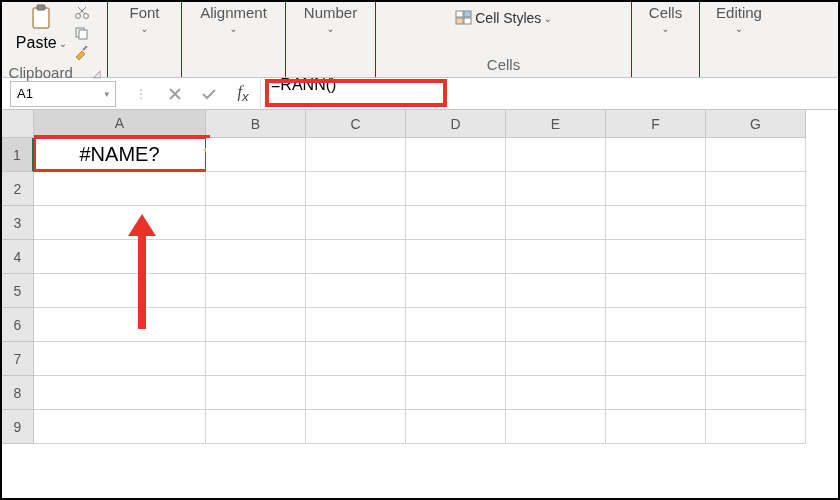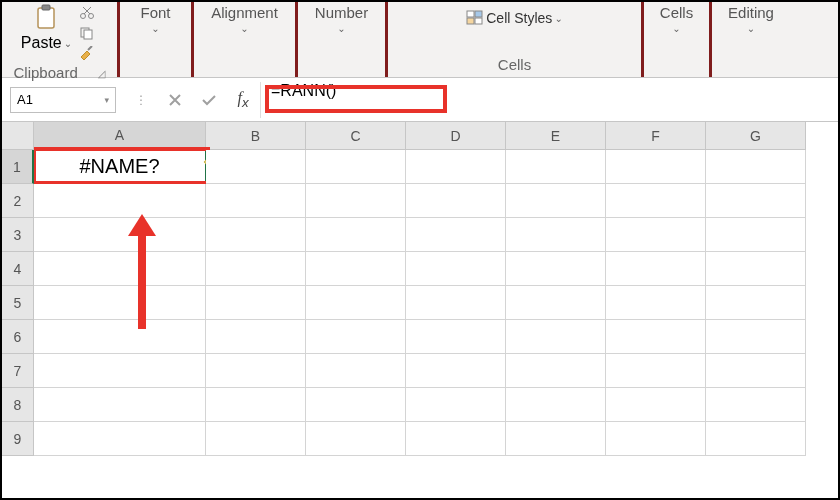--- a/index.html
+++ b/index.html
@@ -1,31 +1,31 @@
 <!DOCTYPE html>
 <html><head>
 <meta charset="utf-8">
 <style>
 *{margin:0;padding:0;box-sizing:border-box;font-family:"Segoe UI",Arial,sans-serif;}
 body{background:#fff;width:840px;height:500px;overflow:hidden;border:2px solid #000;}
 .ribbon{height:76px;background:#f3f2f1;display:flex;border-bottom:1px solid #c6c6c6;}
-.group{display:flex;flex-direction:column;align-items:center;border-right:3px solid #7f1d1d;padding:0 8px;height:100%;}
+.group{display:flex;flex-direction:column;align-items:center;border-right:1px solid #7f1d1d;padding:0 8px;height:100%;}
 .group-body{flex:1;display:flex;align-items:flex-start;padding-top:2px;gap:4px;}
 .group-label{font-size:15px;color:#666;padding:2px 0 4px;}
 .group-label-row{display:flex;align-items:center;gap:2px;width:100%;justify-content:center;}
 .launcher{font-size:10px;color:#888;margin-left:18px;}
 .dd{font-size:15px;color:#555;display:flex;flex-direction:column;align-items:center;gap:2px;cursor:pointer;}
 .dd .lbl{font-size:15px;}
 .chev{font-size:10px;color:#666;}
 .paste-btn{display:flex;flex-direction:column;align-items:center;gap:2px;cursor:pointer;}
 .paste-icon{width:32px;height:28px;}
 .mini{width:22px;height:18px;display:flex;align-items:center;justify-content:center;cursor:pointer;}
 .styles-body{display:flex;flex-direction:column;gap:2px;padding-top:2px;}
 .styles-item{display:flex;align-items:center;gap:2px;font-size:14px;color:#333;cursor:pointer;}
-.fbar{height:44px;background:#fff;border-bottom:1px solid #c6c6c6;display:flex;align-items:center;}
+.fbar{height:32px;background:#fff;border-bottom:1px solid #c6c6c6;display:flex;align-items:center;}
 .namebox{width:106px;height:26px;border:1px solid #bfbfbf;margin:0 8px;background:#fff;display:flex;align-items:center;padding:0 6px;font-size:13px;justify-content:space-between;}
 .nbdd{font-size:9px;color:#888;}
 .fb-btn{width:34px;display:flex;align-items:center;justify-content:center;height:36px;color:#a0a0a0;}
 .fx{font-style:italic;font-size:16px;color:#444;font-family:"Times New Roman",serif;}
 .formula-input{flex:1;height:36px;display:flex;padding:0 10px;font-size:16px;position:relative;border-left:1px solid #ddd;}
 .hl-formula{position:absolute;left:4px;top:3px;width:182px;height:28px;border:4px solid #e8322a;pointer-events:none;}
 .sheet{display:flex;height:calc(500px - 76px - 36px - 4px);}
 .rowhdrs{width:32px;display:flex;flex-direction:column;}
 .corner{height:28px;background:#e6e6e6;border-right:1px solid #c6c6c6;border-bottom:1px solid #c6c6c6;}
 .rowhdr{height:34px;background:#e6e6e6;border-right:1px solid #c6c6c6;border-bottom:1px solid #c6c6c6;display:flex;align-items:center;justify-content:center;font-size:14px;color:#555;}
@@ -42,21 +42,21 @@
 .err-tag{position:absolute;right:-18px;top:4px;width:16px;height:16px;border:1px solid #bfa52a;background:#fffbe6;display:flex;align-items:center;justify-content:center;font-size:12px;color:#bfa52a;transform:rotate(45deg);}
 .err-tag span{transform:rotate(-45deg);}
 .arrow{position:absolute;left:122px;top:214px;pointer-events:none;}
 .colA{width:172px;}
 .colO{width:100px;}
 </style>
 </head>
 <body>
 
 <div class="ribbon">
-  <div class="group" style="width:118px">
+  <div class="group" style="width:106px">
     <div class="group-body">
       <div class="paste-btn">
         <svg class="paste-icon" viewBox="0 0 32 28">
             <rect x="7" y="4" width="16" height="20" rx="2" fill="#fff" stroke="#b5935a" stroke-width="1.5"></rect>
             <rect x="11" y="1" width="8" height="5" rx="1" fill="#888" stroke="#666"></rect>
           </svg>
         <div style="display:flex;align-items:center;gap:2px">
             <span class="lbl">Paste</span>
             <span class="chev">⌄</span>
           </div>

